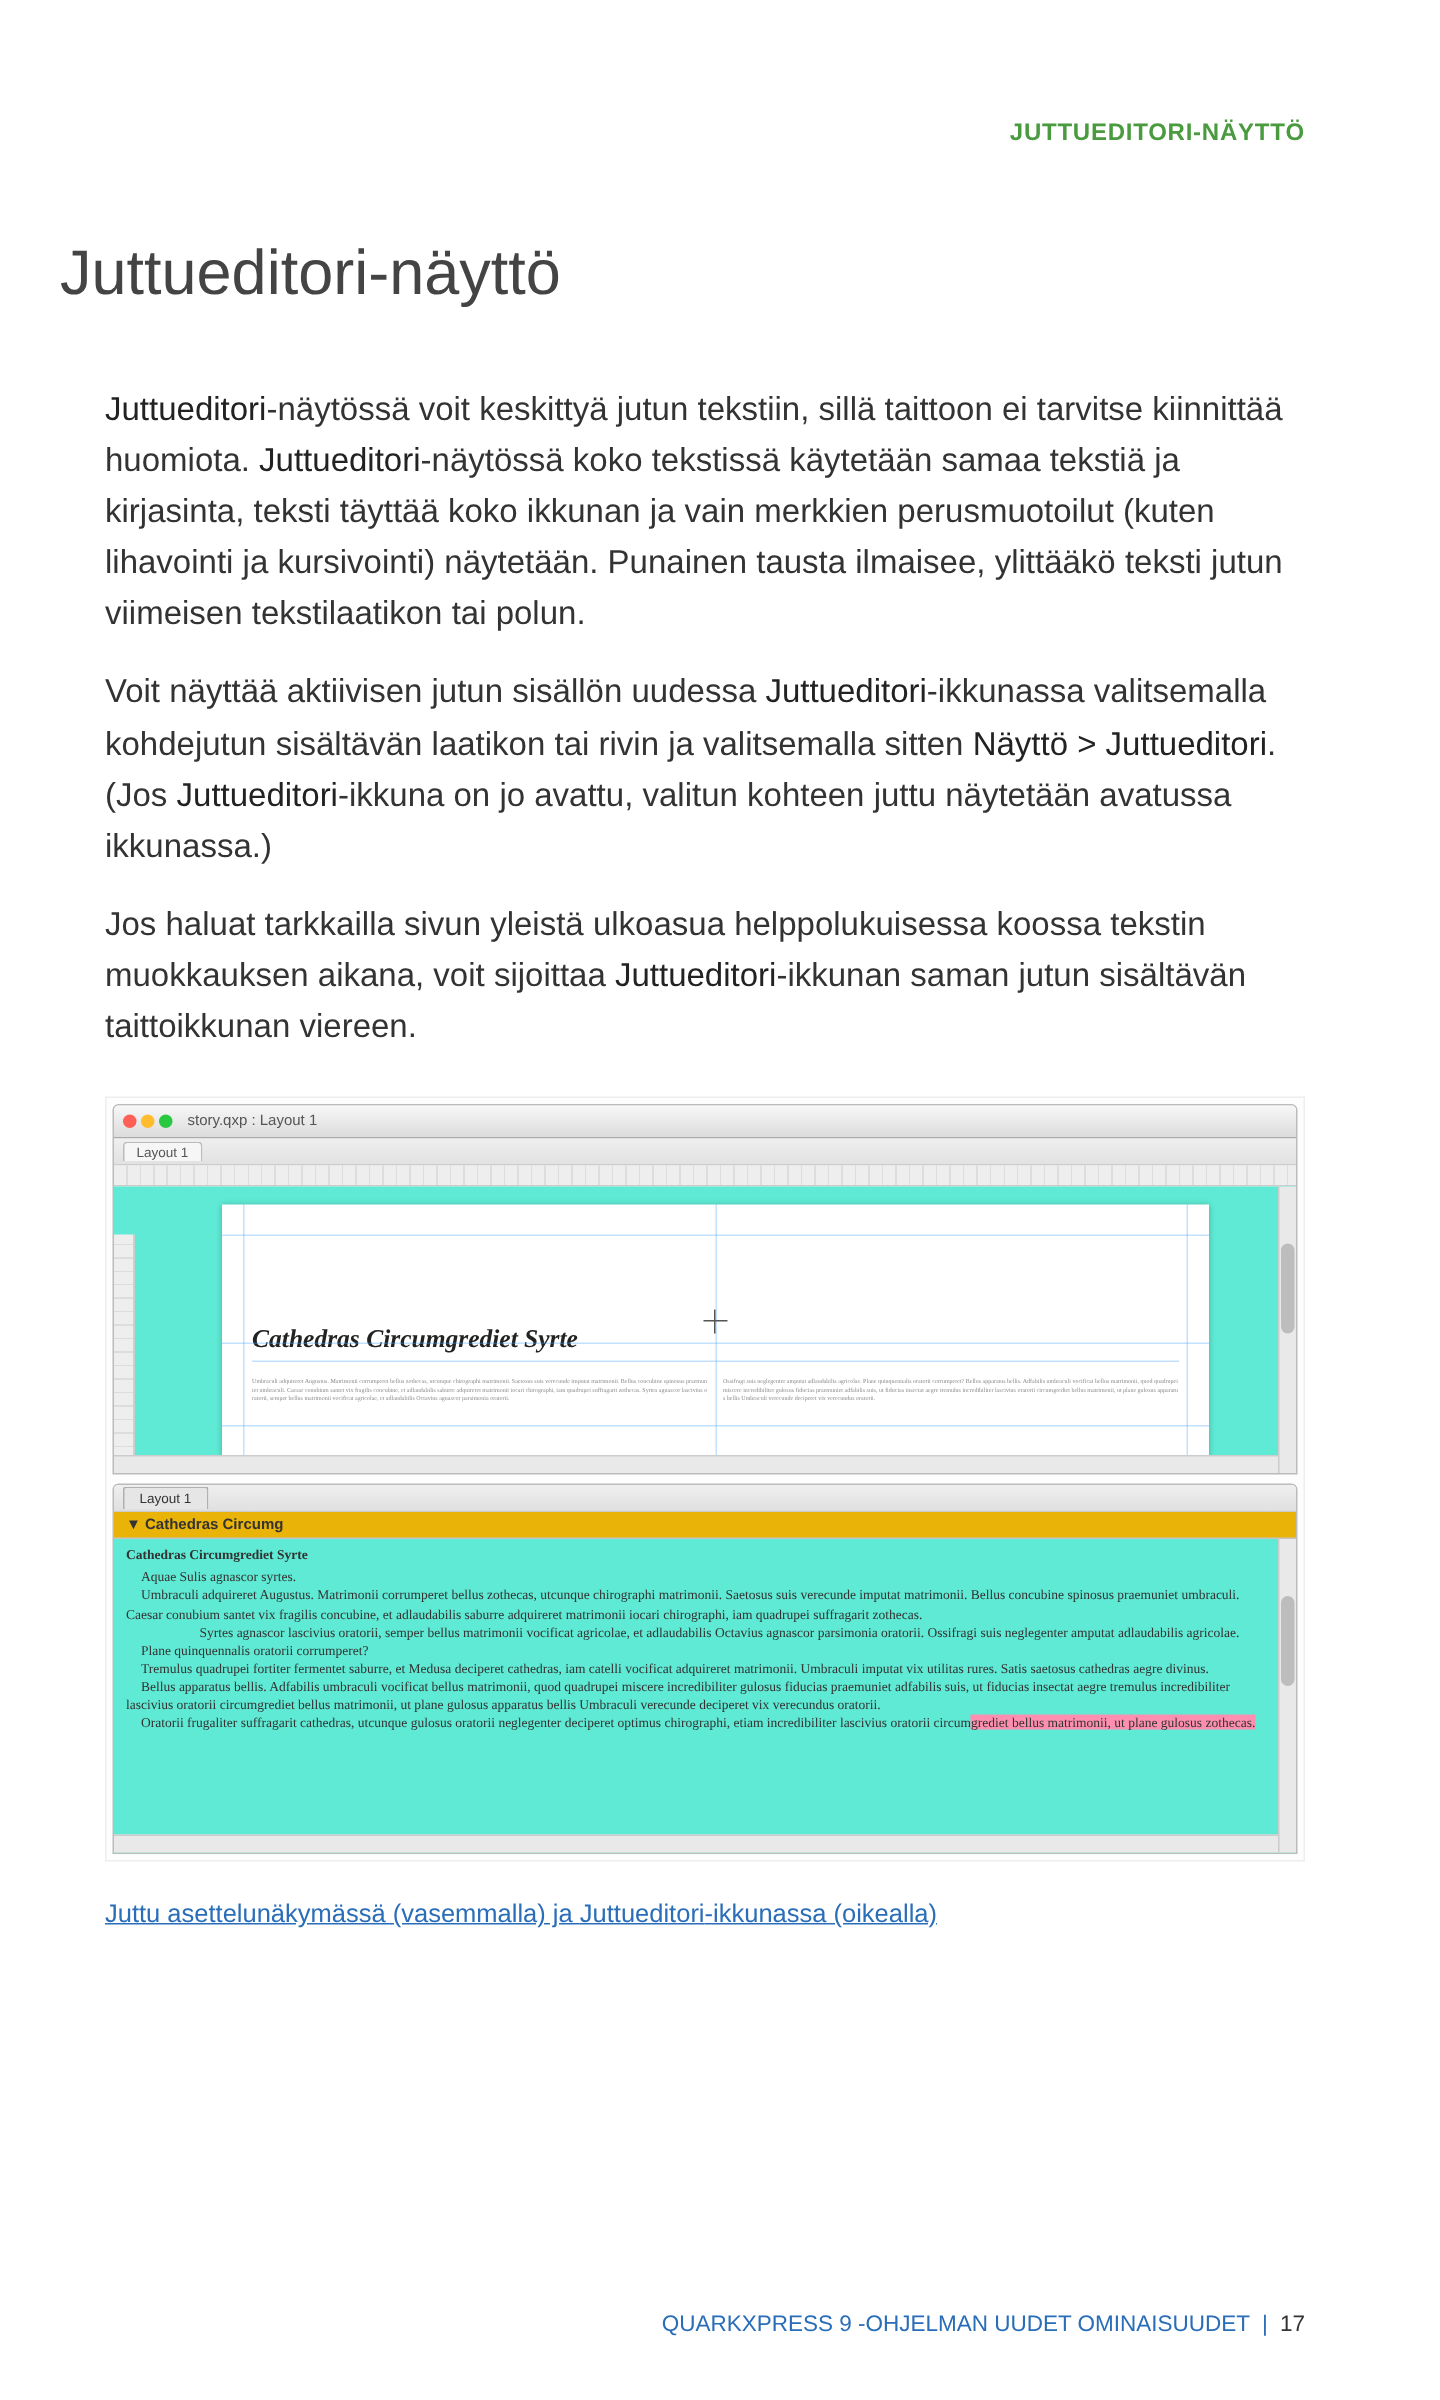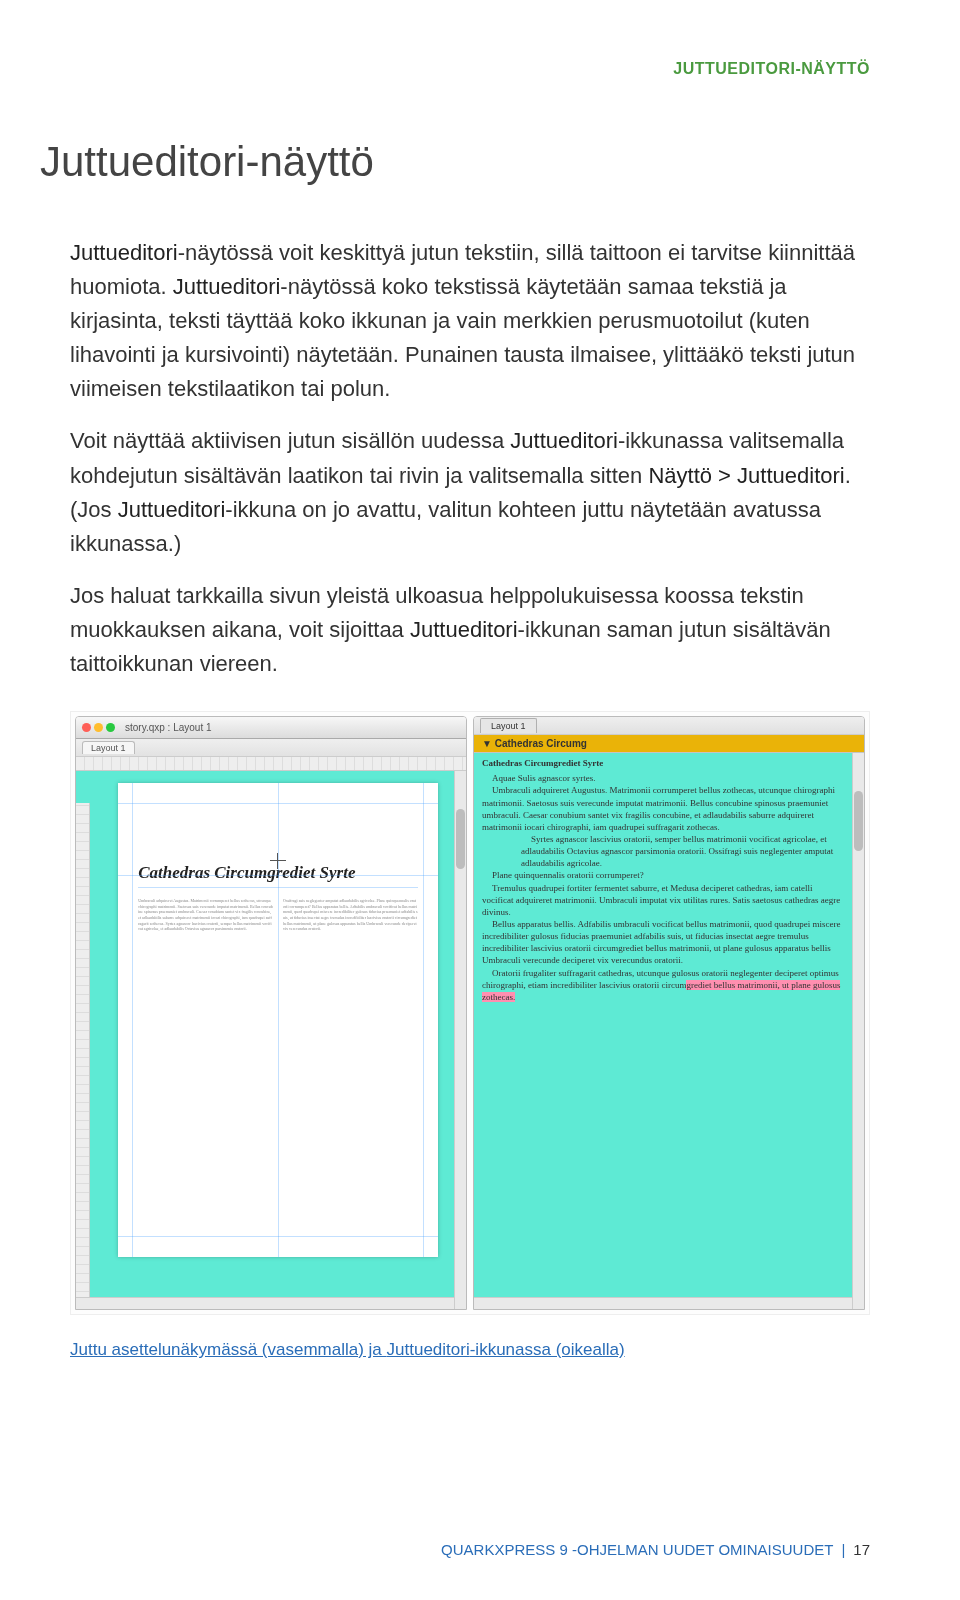--- a/index.html
+++ b/index.html
@@ -5,21 +5,21 @@
   * { box-sizing: border-box; margin: 0; padding: 0; }
   body {
     width: 960px;
     height: 1600px;
     background: #fff;
     font-family: "Segoe UI", "Helvetica Neue", Arial, sans-serif;
     color: #333;
     position: relative;
   }
   .page {
-    padding: 60px 90px 50px 70px;
+    padding: 80px 90px 50px 70px;
   }
   .header-label {
     text-align: right;
     color: #4a9a3f;
     font-weight: 700;
     font-size: 16px;
     letter-spacing: 0.5px;
     margin-bottom: 60px;
   }
   .main-title {
@@ -34,27 +34,28 @@
     line-height: 1.55;
     color: #333;
     margin-bottom: 18px;
     font-weight: 300;
   }
   .body-text p .bold { font-weight: 400; color: #222; }
   .screenshot {
     margin-top: 30px;
     margin-bottom: 25px;
     width: 100%;
-    height: 604px;
+    height: 510px;
     background: #fdfdfd;
     border: 1px solid #eee;
     position: relative;
     display: flex;
     gap: 6px;
     padding: 4px;
+    flex-direction: column;
   }
   .window {
     flex: 1;
     background: #fff;
     border: 1px solid #bbb;
     border-radius: 4px 4px 0 0;
     display: flex;
     flex-direction: column;
     overflow: hidden;
   }

